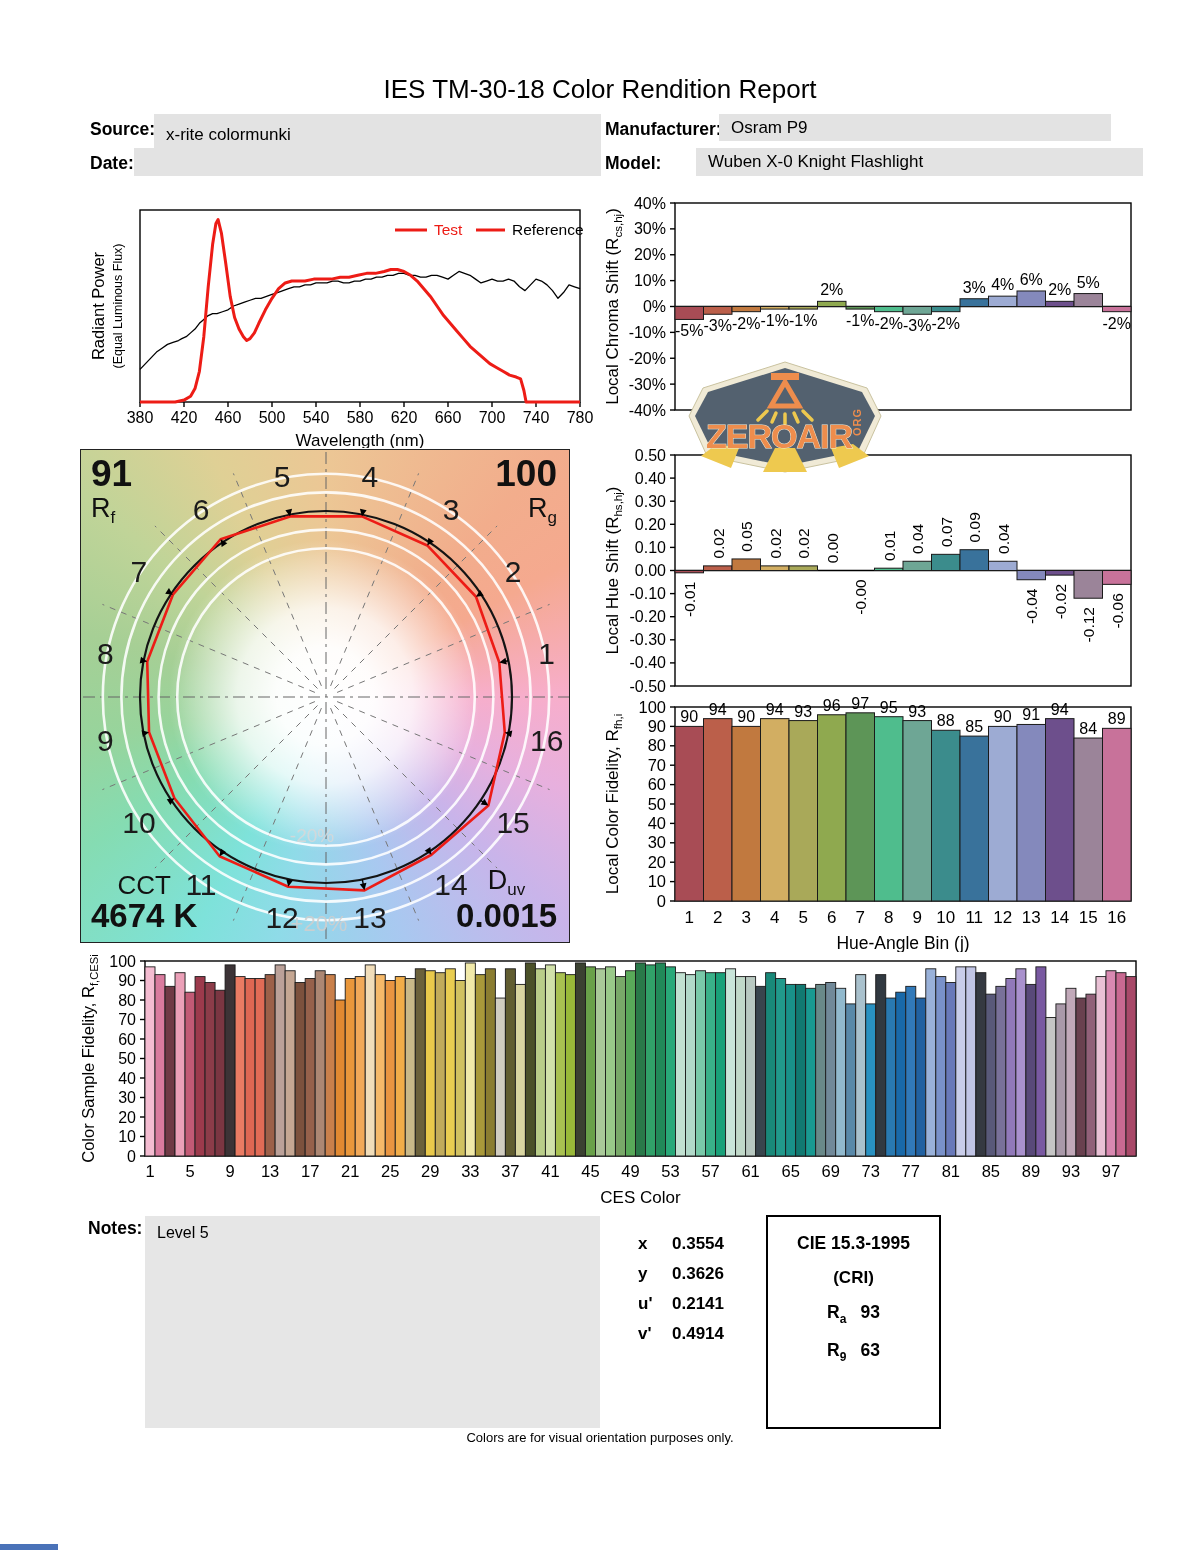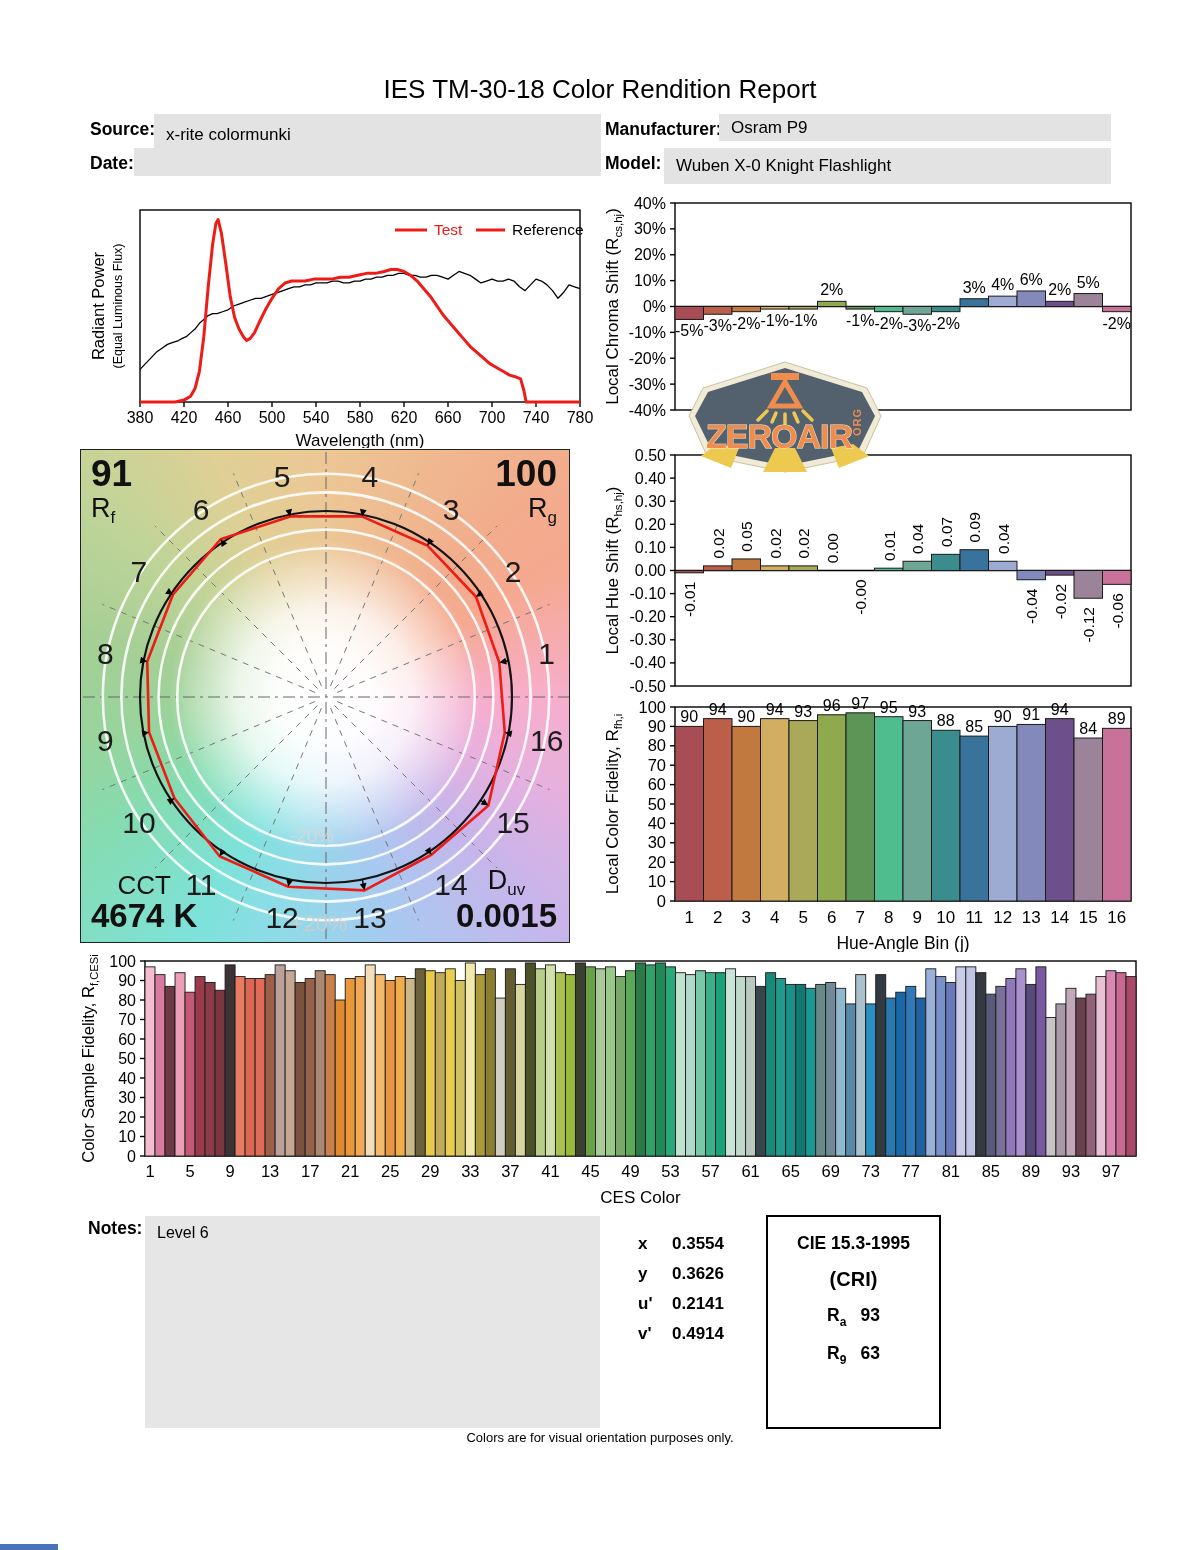--- a/index.html
+++ b/index.html
@@ -25,21 +25,21 @@
   .cvg-br{bottom:8px;right:12px;text-align:right;}
   .cvg-small{font-size:26px;display:block;text-align:center;}
   .cvg-strong{font-size:33px;font-weight:bold;display:block;}
   #notes-label{left:88px;top:1218px;}
   #notes-box{left:145px;top:1216px;width:455px;height:212px;background:#e6e6e6;font-size:16px;padding:8px 12px;box-sizing:border-box;align-items:flex-start;display:flex;}
   #chromaticity{left:638px;top:1234px;width:120px;}
   .chm-row{display:flex;margin-bottom:10px;font-size:17px;font-weight:bold;}
   .chm-label{width:34px;}
   #cri-box{left:766px;top:1215px;width:175px;height:214px;border:2px solid #000;box-sizing:border-box;text-align:center;}
   .cri-title{font-size:17.5px;font-weight:bold;margin-top:16px;}
-  .cri-sub{font-size:20px;font-weight:bold;margin-top:14px;}
+  .cri-sub{font-size:17px;font-weight:bold;margin-top:14px;}
   .cri-row{font-size:17.5px;font-weight:bold;margin-top:14px;}
   .cri-row sub{font-size:12px;}
   .cri-val{margin-left:14px;}
   #footer{top:1430px;left:0;width:1200px;text-align:center;font-size:13px;font-weight:normal;}
   #badge{left:687px;top:360px;z-index:6;}
   #blue-sliver{left:0;top:1544px;width:58px;height:6px;background:#4a72b8;}
 </style>
 </head>
 <body>
 
@@ -47,21 +47,21 @@
 
   <div class="abs" id="title">IES TM-30-18 Color Rendition Report</div>
 
   <div class="abs hlabel" style="left:90px;top:119px;">Source:</div>
   <div class="abs field" style="left:154px;top:114px;width:447px;height:41px;">x-rite colormunki</div>
   <div class="abs hlabel" style="left:605px;top:119px;">Manufacturer:</div>
   <div class="abs field" style="left:719px;top:114px;width:392px;height:27px;">Osram P9</div>
   <div class="abs hlabel" style="left:90px;top:153px;">Date:</div>
   <div class="abs field" style="left:134px;top:148px;width:467px;height:28px;"></div>
   <div class="abs hlabel" style="left:605px;top:153px;">Model:</div>
-  <div class="abs field" style="left:664px;top:148px;width:447px;height:36px;">Wuben X-0 Knight Flashlight</div>
+  <div class="abs field" style="left:696px;top:148px;width:447px;height:28px;">Wuben X-0 Knight Flashlight</div>
 
   <svg class="abs" id="spd" style="left:88px;top:196px;" width="505" height="252">
       <rect x="52" y="14" width="440" height="192" fill="none" stroke="#000" stroke-width="1.4"></rect>
       <line x1="52" y1="206" x2="52" y2="211" stroke="#000" stroke-width="1.4"></line>
       <text x="52" y="227" font-size="16" text-anchor="middle" fill="#000">380</text>
       <line x1="96" y1="206" x2="96" y2="211" stroke="#000" stroke-width="1.4"></line>
       <text x="96" y="227" font-size="16" text-anchor="middle" fill="#000">420</text>
       <line x1="140" y1="206" x2="140" y2="211" stroke="#000" stroke-width="1.4"></line>
       <text x="140" y="227" font-size="16" text-anchor="middle" fill="#000">460</text>
       <line x1="184" y1="206" x2="184" y2="211" stroke="#000" stroke-width="1.4"></line>
@@ -537,21 +537,21 @@
         <line x1="98" y1="54" x2="98" y2="64"></line>
         <line x1="107" y1="53" x2="111" y2="62"></line>
         <line x1="116" y1="51" x2="125" y2="60"></line>
       </g>
     </g>
     <text x="92" y="88" text-anchor="middle" font-size="34" font-weight="800" letter-spacing="-1" stroke-width="1" paint-order="stroke" fill="#ee8d4d" stroke="#f0ead6">ZEROAIR</text>
     <text transform="rotate(-90 174 76)" x="174" y="76" font-size="11" font-weight="bold" letter-spacing="1" fill="#ee8d4d">ORG</text>
   </svg>
 
   <div class="abs hlabel" id="notes-label">Notes:</div>
-  <div class="abs" id="notes-box">Level 6</div>
+  <div class="abs" id="notes-box">Level 5</div>
 
   <div class="abs" id="chromaticity">
     <div class="chm-row">
         <span class="chm-label">x</span>
         <span>0.3554</span>
       </div>
     <div class="chm-row">
         <span class="chm-label">y</span>
         <span>0.3626</span>
       </div>

